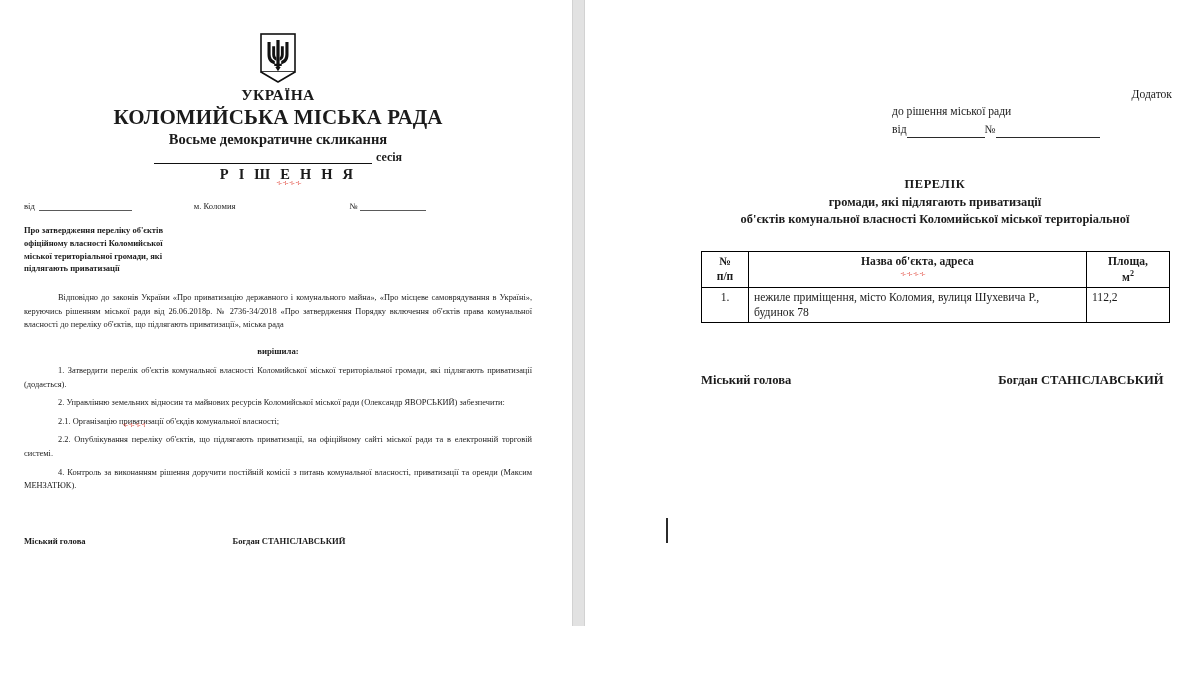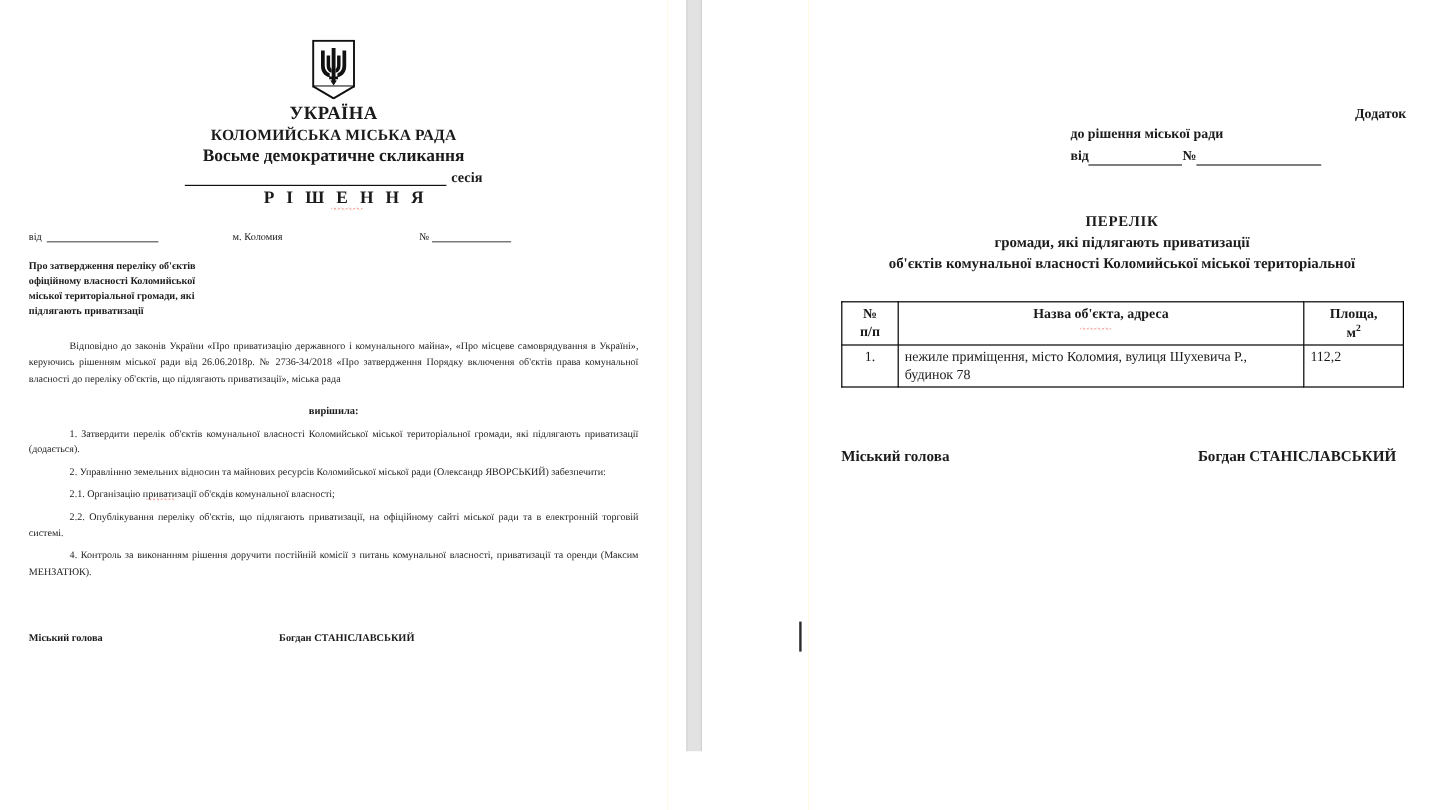--- a/index.html
+++ b/index.html
@@ -13,21 +13,21 @@
     position: relative;
     overflow: hidden;
     font-family: "Liberation Serif", "DejaVu Serif", serif;
     color: #1b1b1b;
   }
 
   .doc-viewport {
     position: absolute;
     inset: 0;
     display: flex;
-    background: #fde047;
+    background: #fef9c3;
   }
 
   
   .page {
     position: relative;
     background: #ffffff;
     height: 675px;
     box-sizing: border-box;
   }
   .page-left {
@@ -67,21 +67,21 @@
     text-align: center;
     font-weight: bold;
     line-height: 1.18;
   }
   .hdr-country {
     font-size: 15.5px;
     letter-spacing: .4px;
     margin-top: 3px;
   }
   .hdr-council {
-    font-size: 13px;
+    font-size: 21px;
     letter-spacing: .1px;
     margin-top: 1px;
   }
   .hdr-convoc {
     font-size: 14.5px;
     margin-top: 1px;
   }
   .hdr-session {
     font-size: 12px;
     margin-top: 2px;
@@ -173,21 +173,20 @@
     display: flex;
   }
   .sign-name { margin-left: 147px; }
 
   
   .appendix-block {
     margin: 86px 28px 0 0;
     font-size: 11.6px;
     line-height: 1.5;
     text-align: left;
-    font-weight: bold;
   }
   .apx-inner {
     width: 280px;
     margin-left: auto;
   }
   .apx-dodatok { text-align: right; }
   .apx-line2 { text-align: left; }
   .apx-line3 {
     display: flex;
     align-items: flex-end;

